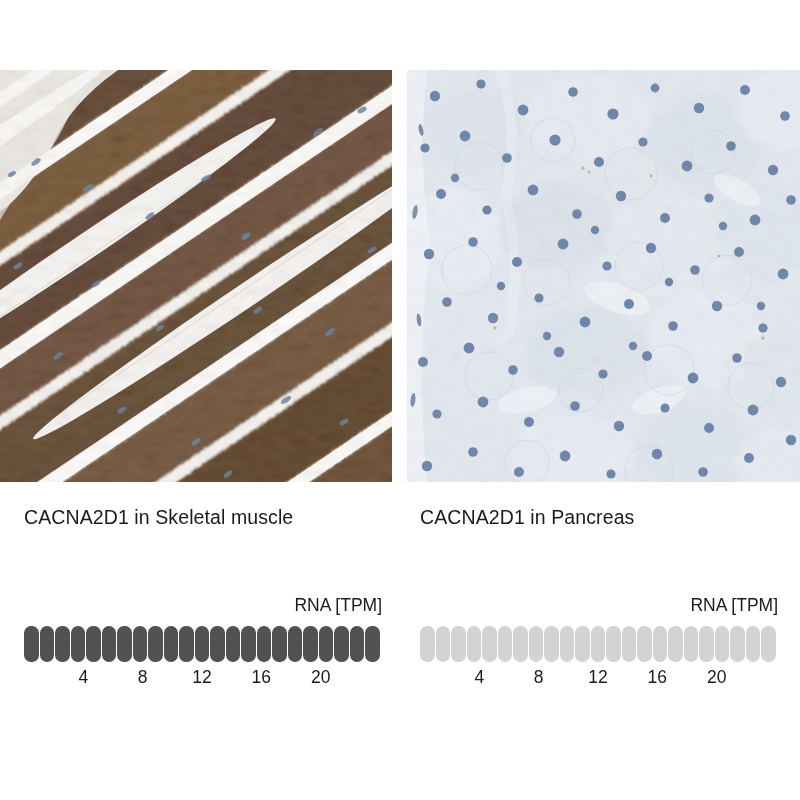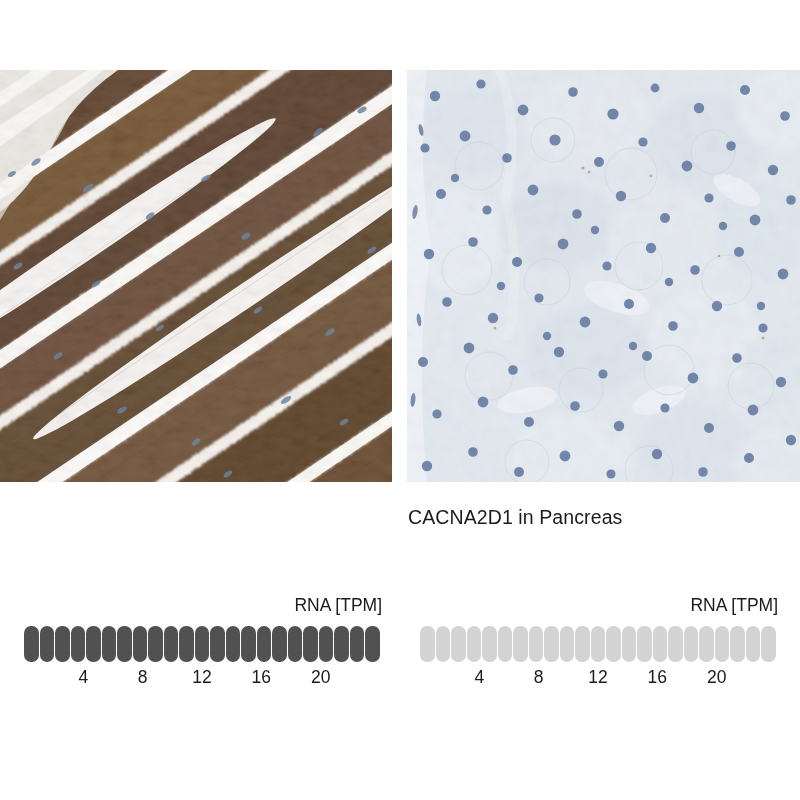--- a/index.html
+++ b/index.html
@@ -51,21 +51,21 @@
   .caption {
     position: absolute;
     top: 504px;
     font-size: 19.5px;
     line-height: 26px;
     letter-spacing: 0.1px;
     color: #1b1b1b;
     white-space: nowrap;
   }
   .caption.left  { left: 24px; }
-  .caption.right { left: 408px; }
+  .caption.right { left: 420px; }
 
   
   .gauge-block {
     position: absolute;
     top: 594px;
     width: 360px;
     height: 110px;
   }
   .gauge-block.left  { left: 22px; }
   .gauge-block.right { left: 418px; }
@@ -382,20 +382,21 @@
           <circle cx="356" cy="268" r="1.6"></circle>
           <circle cx="312" cy="186" r="1.3"></circle>
         </g>
 
         <rect x="0" y="0" width="393" height="412" filter="url(#pancGrain)" opacity="0.09"></rect>
       </svg>
     </div>
 
   </div>
 
+  <div class="caption left">CACNA2D1 in Skeletal muscle</div>
 
   <div class="caption right">CACNA2D1 in Pancreas</div>
 
   <div class="gauge-block left">
     <div class="rna-label">RNA [TPM]</div>
     <div class="gauge-bar">
         <div class="gauge-seg" style="background: rgb(81, 81, 81);"></div>
         <div class="gauge-seg" style="background: rgb(81, 81, 81);"></div>
         <div class="gauge-seg" style="background: rgb(81, 81, 81);"></div>
         <div class="gauge-seg" style="background: rgb(81, 81, 81);"></div>

